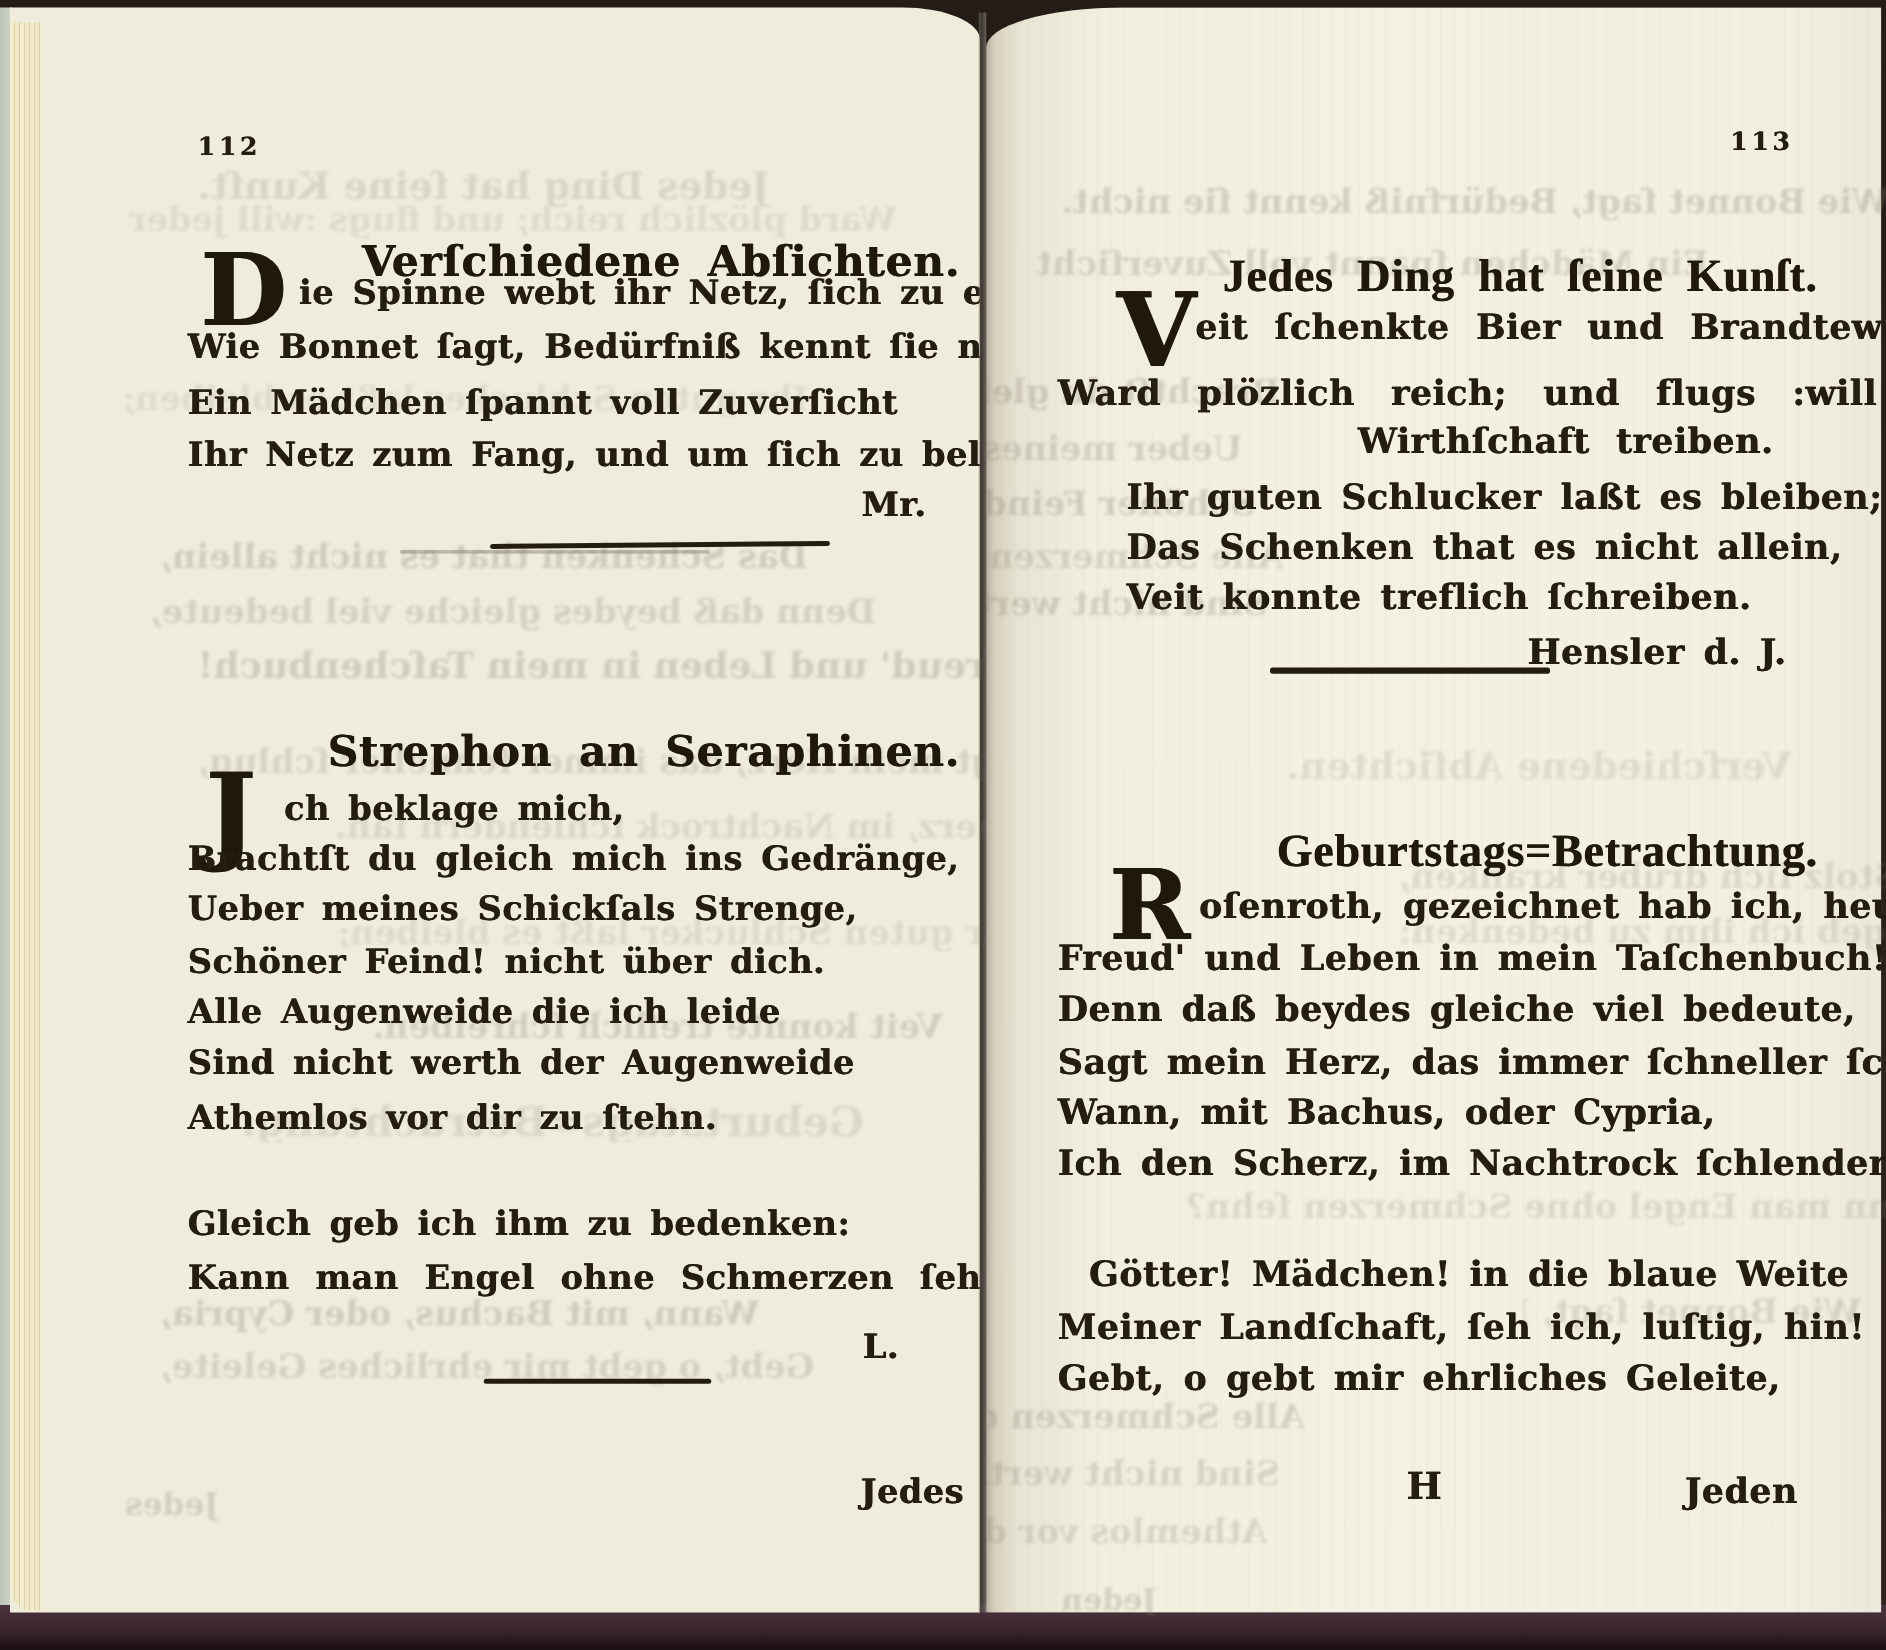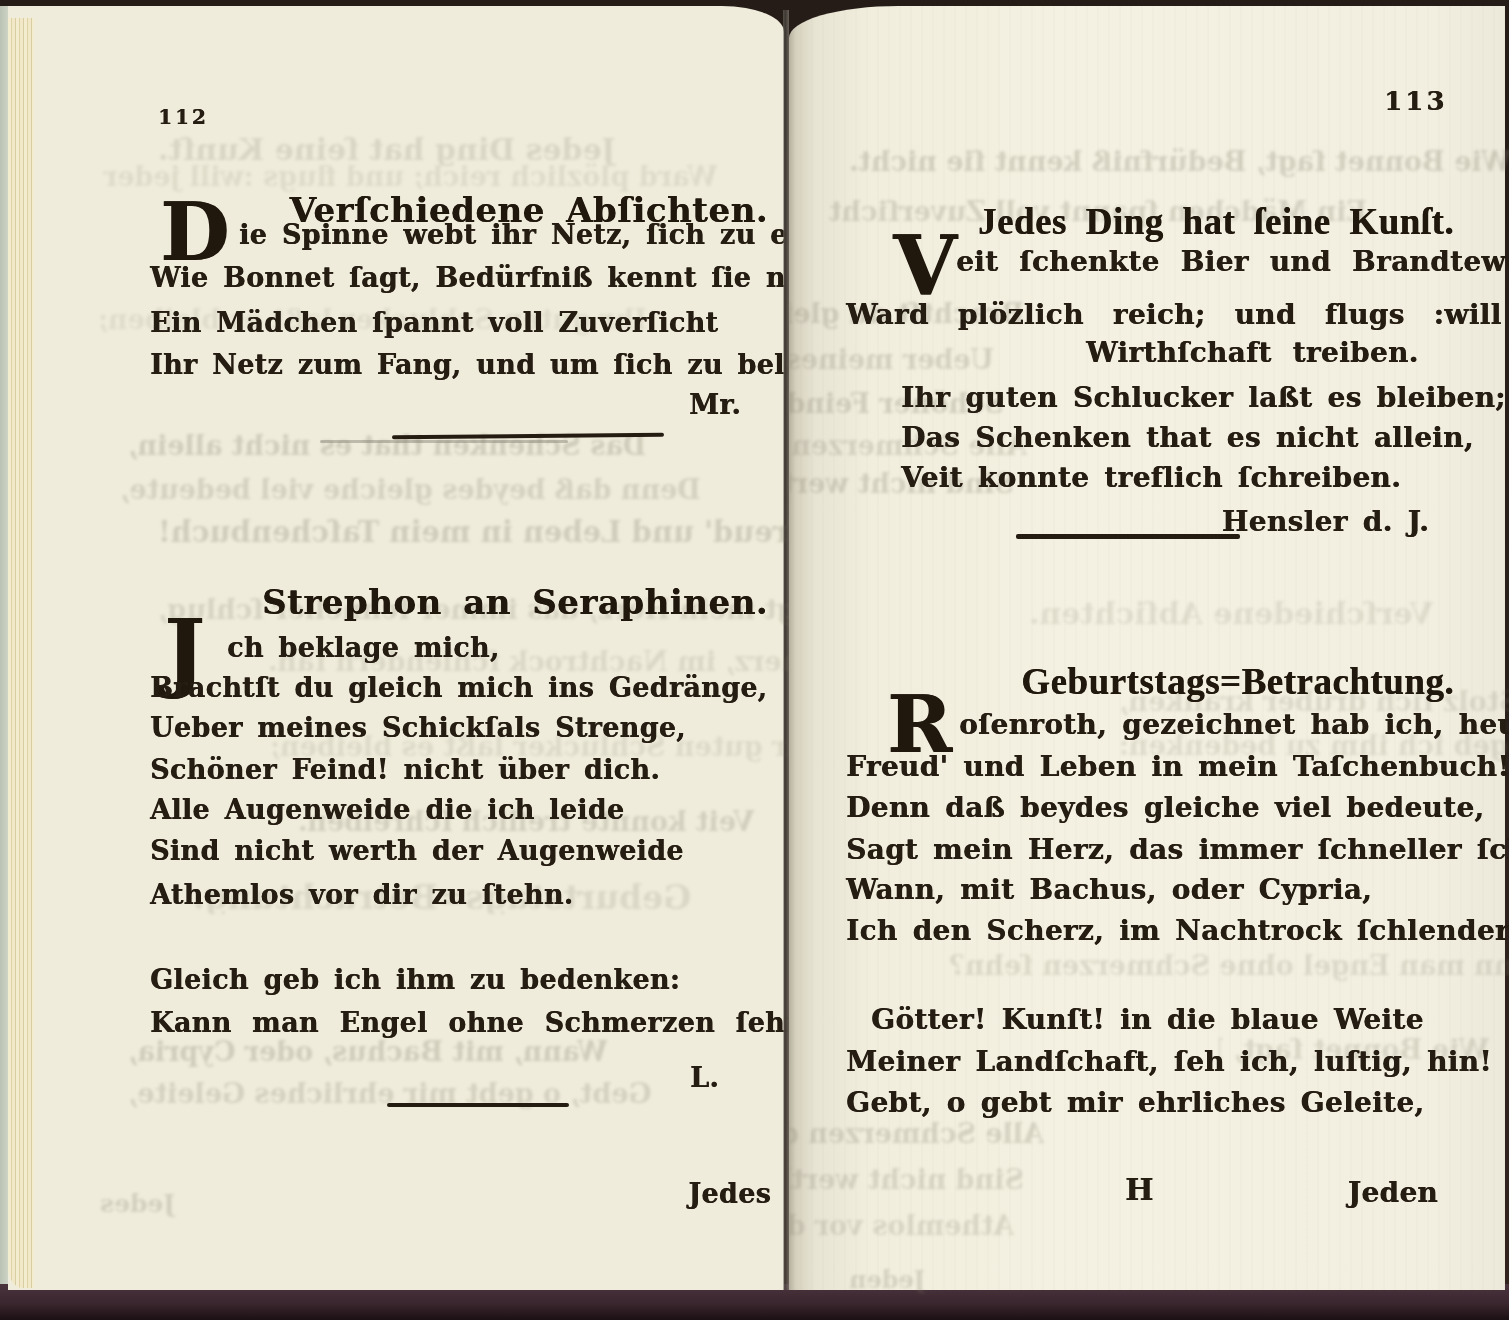--- a/index.html
+++ b/index.html
@@ -142,21 +142,21 @@
   <div class="g" style="top:592px;left:240px;opacity:.17;font-size:30px">Verſchiedene Abſichten.</div>
   <div class="g" style="top:680px;left:330px;opacity:.20">Will mein Stolz ſich drüber kränken,</div>
   <div class="g" style="top:724px;left:330px;opacity:.18">Gleich geb ich ihm zu bedenken:</div>
   <div class="g" style="top:944px;left:160px;opacity:.20">Kann man Engel ohne Schmerzen ſehn?</div>
   <div class="g" style="top:1028px;left:430px;width:270px;opacity:.22">Wie Bonnet ſagt, Bedürfniß kennt ſie nicht.</div>
   <div class="g" style="top:1112px;left:0;width:255px;opacity:.26">Alle Schmerzen die ich leide</div>
   <div class="g" style="top:1158px;left:0;width:235px;opacity:.24">Sind nicht werth der Augenweide</div>
   <div class="g" style="top:1204px;left:0;width:225px;opacity:.22">Athemlos vor dir zu ſtehn.</div>
   <div class="g" style="top:1258px;left:60px;opacity:.26;font-size:24px">Jeden</div>
 
-  <div class="t" style="top:78px;left:595px;font-size:26px;letter-spacing:3px">113</div>
+  <div class="t" style="top:90px;left:595px;font-size:20px;letter-spacing:3px">113</div>
 
   <div class="t title center" style="top:157px;left:45px;width:620px">Jedes Ding hat ſeine Kunſt.</div>
 
   <div class="t dropcap" style="top:218px;left:104px;font-size:82px">V</div>
   <div class="t semiwide" style="top:239px;left:167px">eit ſchenkte Bier und Brandtewein</div>
   <div class="t wide" style="top:292px;left:57px">Ward plözlich reich; und flugs :will jeder</div>
   <div class="t semiwide" style="top:330px;left:297px">Wirthſchaft treiben.</div>
   <div class="t" style="top:375px;left:112px">Ihr guten Schlucker laßt es bleiben;</div>
   <div class="t" style="top:415px;left:112px">Das Schenken that es nicht allein,</div>
   <div class="t" style="top:455px;left:112px">Veit konnte treflich ſchreiben.</div>
@@ -167,19 +167,19 @@
   <div class="t title center" style="top:617px;left:45px;width:620px">Geburtstags=Betrachtung.</div>
 
   <div class="t dropcap" style="top:680px;left:98px;font-size:78px">R</div>
   <div class="t" style="top:702px;left:170px">oſenroth, gezeichnet hab ich, heute,</div>
   <div class="t" style="top:744px;left:57px">Freud' und Leben in mein Taſchenbuch!</div>
   <div class="t" style="top:785px;left:57px">Denn daß beydes gleiche viel bedeute,</div>
   <div class="t" style="top:827px;left:57px">Sagt mein Herz, das immer ſchneller ſchlug,</div>
   <div class="t" style="top:867px;left:57px">Wann, mit Bachus, oder Cypria,</div>
   <div class="t" style="top:908px;left:57px">Ich den Scherz, im Nachtrock ſchlendern ſah.</div>
 
-  <div class="t" style="top:997px;left:82px">Götter! Kunſt! in die blaue Weite</div>
+  <div class="t" style="top:997px;left:82px">Götter! Mädchen! in die blaue Weite</div>
   <div class="t" style="top:1039px;left:57px">Meiner Landſchaft, ſeh ich, luſtig, hin!</div>
   <div class="t" style="top:1080px;left:57px">Gebt, o gebt mir ehrliches Geleite,</div>
 
   <div class="t" style="top:1167px;left:336px;font-size:30px">H</div>
   <div class="t" style="top:1170px;right:67px">Jeden</div>
 </div>
 
 </body></html>

